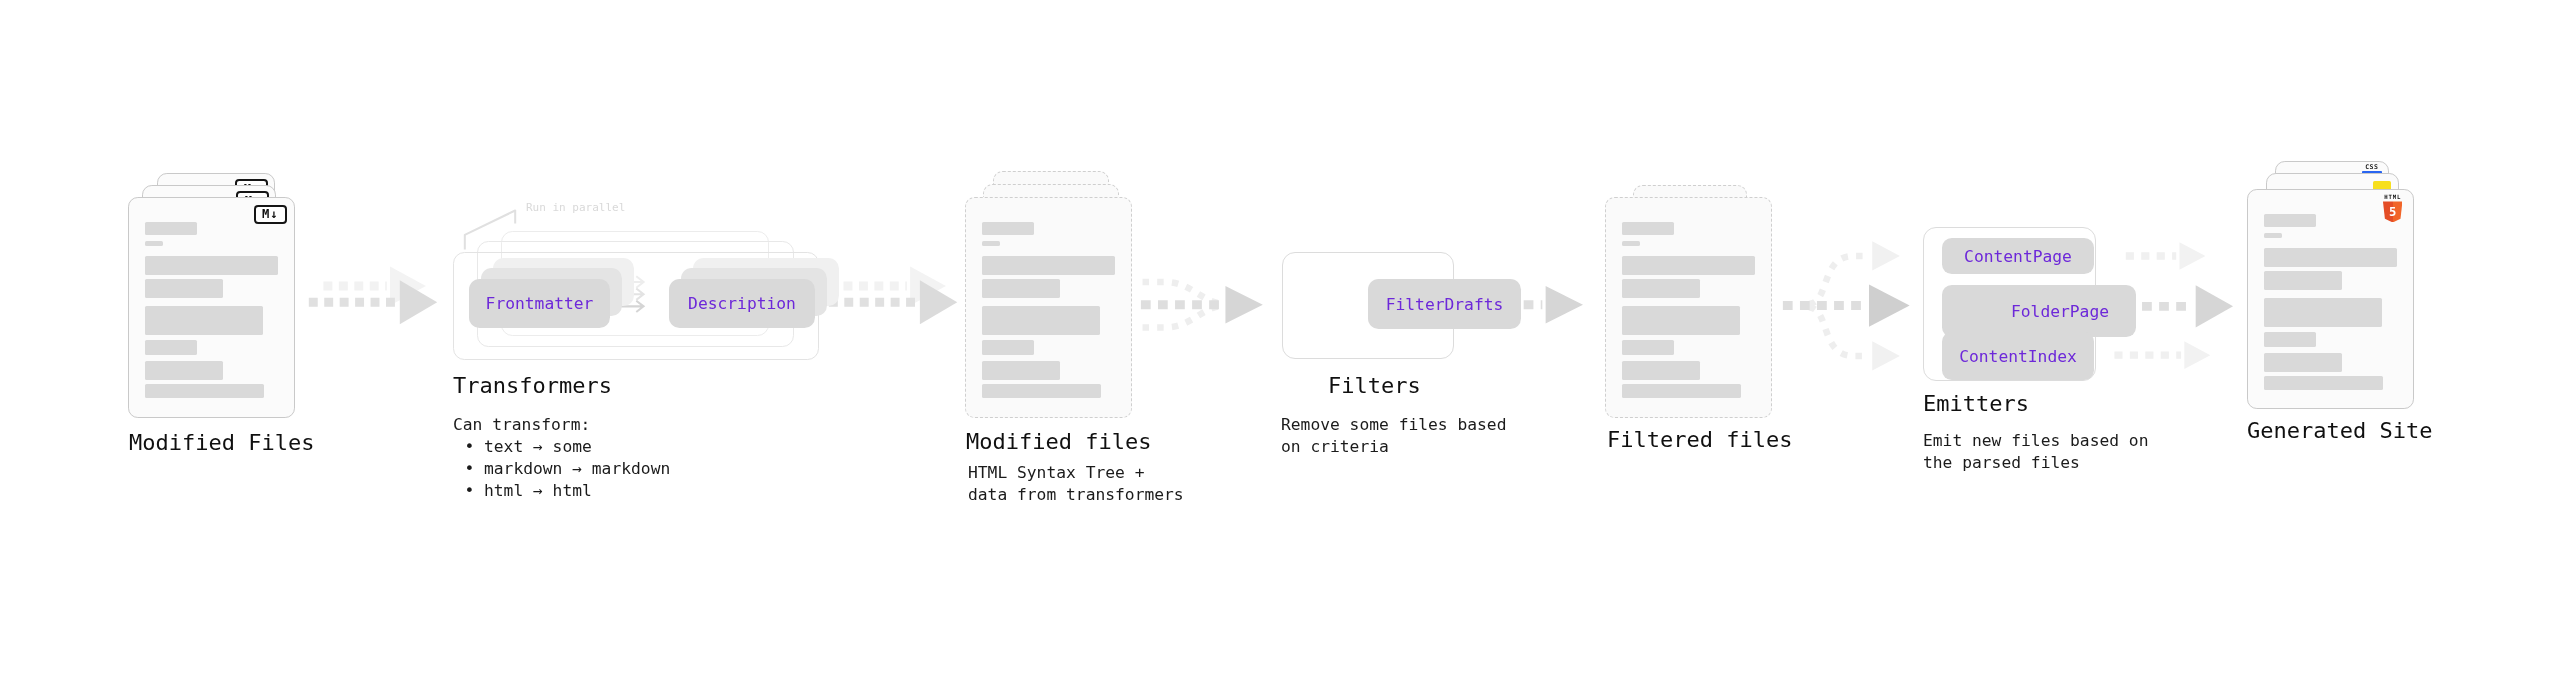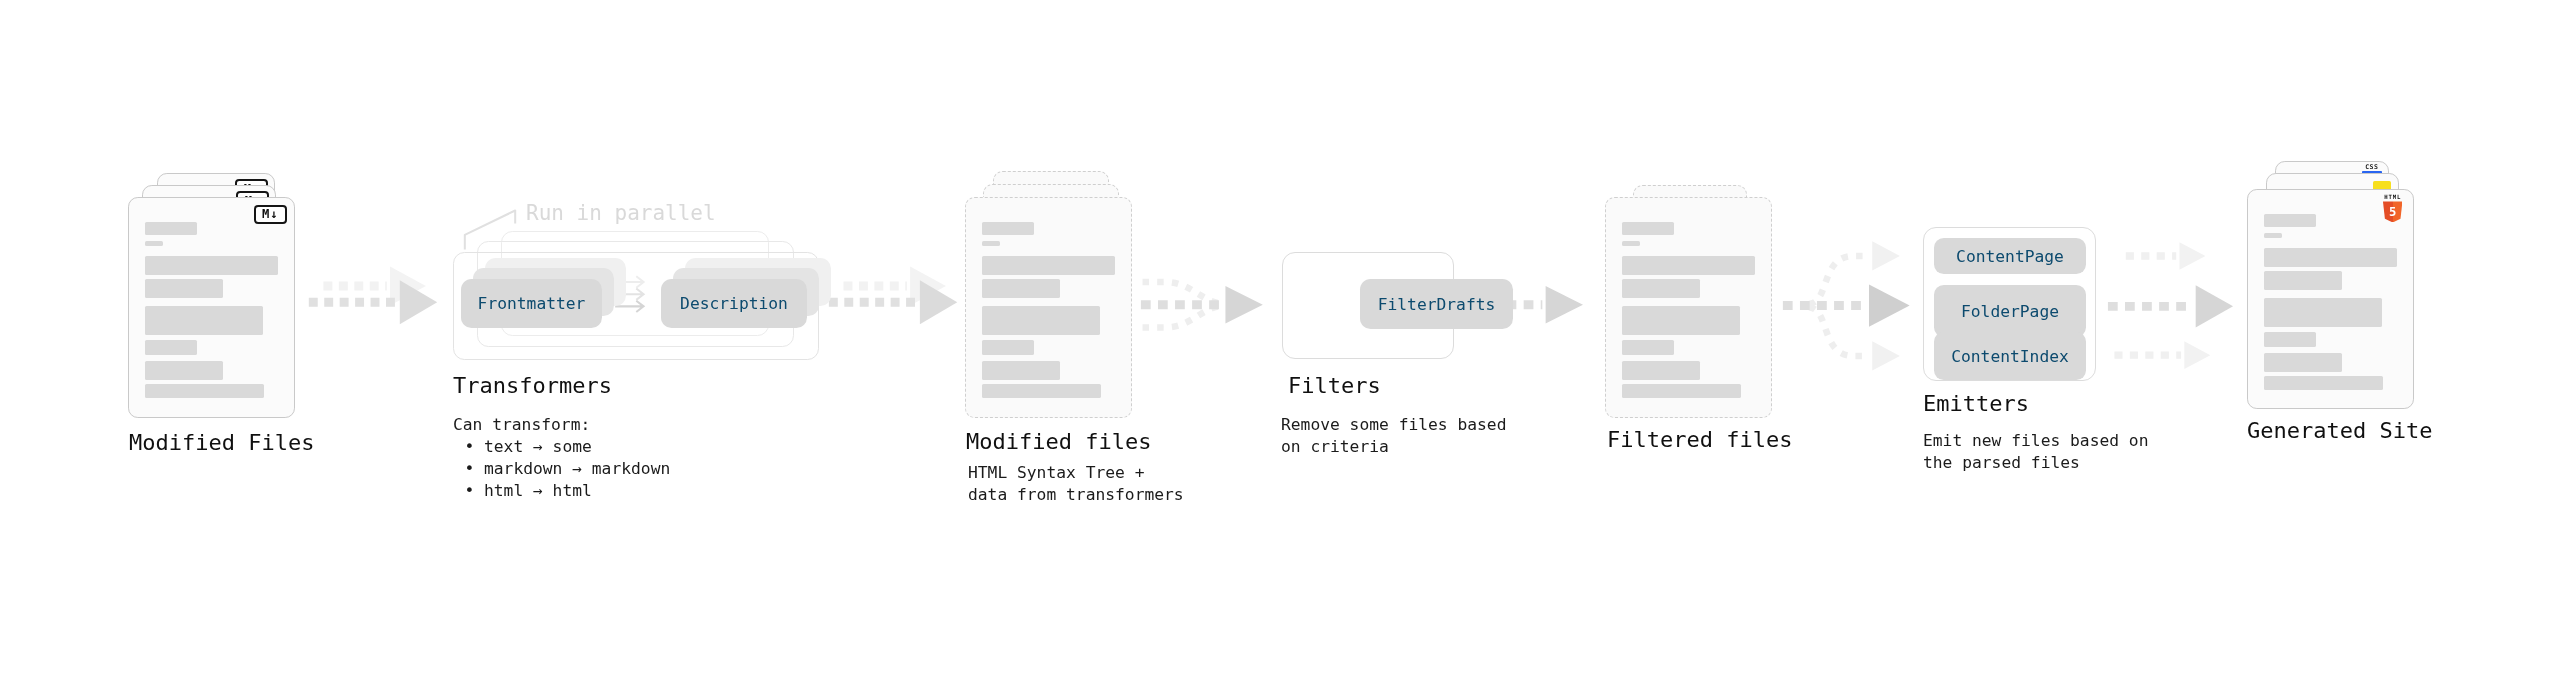--- a/index.html
+++ b/index.html
@@ -19,32 +19,32 @@
   .md-badge{position:absolute;top:6.5px;right:7.3px;width:33px;height:19.5px;border:2px solid #151515;border-radius:4.1px;
             background:#fff;display:flex;align-items:center;justify-content:center;
             font-weight:bold;font-size:12.2px;color:#111;letter-spacing:0.8px;box-sizing:border-box;}
   .sliver .md-badge{top:4.9px;right:5.7px;}
 
   
   .tf-box{position:absolute;border:1.6px solid #e3e3e3;border-radius:11.4px;background:transparent;box-sizing:border-box;}
 
   
   .pill{position:absolute;border-radius:10.6px;background:#d9d9d9;display:flex;align-items:center;justify-content:center;
-        font-size:16.3px;color:#0c4a6e;white-space:nowrap;z-index:4;}
+        font-size:16.3px;color:#6d28d9;white-space:nowrap;z-index:4;margin-left:8px;}
   .pill.g1{background:#e4e4e4;z-index:3;}
   .pill.g2{background:#f0f0f0;z-index:2;}
 
   
   .panel{position:absolute;border:1.6px solid #dcdcdc;border-radius:13px;background:#fff;box-sizing:border-box;}
 
   
   .stage-title{position:absolute;font-size:22px;font-weight:500;color:#101010;white-space:nowrap;line-height:1.1;}
   .desc{position:absolute;font-size:16.3px;line-height:22px;color:#1b1b1b;white-space:nowrap;}
   .desc .ind{padding-left:11.4px;}
-  .note{position:absolute;font-size:21px;color:#d9d9d9;white-space:nowrap;}
+  .note{position:absolute;font-size:11px;color:#d9d9d9;white-space:nowrap;}
 
   
   .css-badge{position:absolute;top:1.6px;right:6.5px;width:19.5px;text-align:center;}
   .css-badge .t{font-size:6.5px;font-weight:bold;line-height:6.5px;color:#1a1a1a;letter-spacing:0.4px;}
   .css-badge .u{height:3.3px;margin-top:0.8px;border-radius:0.8px;}
   .js-badge{position:absolute;top:6.5px;right:7.3px;width:18px;height:9.8px;border-radius:1.6px;}
   .h5-badge{position:absolute;top:4.1px;right:9.8px;width:21px;text-align:center;}
   .h5-badge .t{font-size:5.7px;font-weight:bold;letter-spacing:0.8px;line-height:6.5px;color:#111;}
   .h5-badge .shield{width:19.5px;height:21px;margin:0.8px auto 0;
        clip-path:polygon(0 0,100% 0,90% 83%,50% 100%,10% 83%);
@@ -179,21 +179,21 @@
   <div class="stage-title" style="left:966px;top:430px;">Modified files</div>
   <div class="desc" style="left:968px;top:462px;">
     <div>HTML Syntax Tree +</div>
     <div>data from transformers</div>
   </div>
 
   <div class="panel" style="left:1282px;top:252px;width:172px;height:107px;"></div>
   <div class="pill" style="left:1360px;top:279px;width:153px;height:50px;">
       <span>FilterDrafts</span>
     </div>
-  <div class="stage-title" style="left:1288px;top:374px;text-align:center;">Filters</div>
+  <div class="stage-title" style="left:1328px;top:374px;text-align:center;">Filters</div>
   <div class="desc" style="left:1281px;top:414px;">
     <div>Remove some files based</div>
     <div>on criteria</div>
   </div>
 
   <div class="doc dashed sliver z1" style="left:1633px;top:185px;width:114px;height:32.5px;"></div>
   <div class="doc dashed front" style="left:1605px;top:197px;">
     <div class="doc-bars">
         <div class="bar" style="top: 24.4px; width: 52px; height: 13px;"></div>
         <div class="bar" style="top: 43px; width: 18px; height: 4.9px;"></div>
@@ -204,21 +204,21 @@
         <div class="bar" style="top: 163px; width: 78px; height: 18.7px;"></div>
         <div class="bar" style="top: 186px; width: 119px; height: 14px;"></div>
       </div>
   </div>
   <div class="stage-title" style="left:1607px;top:428px;">Filtered files</div>
 
   <div class="panel" style="left:1923px;top:227px;width:173px;height:154px;"></div>
   <div class="pill" style="left:1934px;top:238px;width:152px;height:36px;border-radius:9.8px;">
       <span>ContentPage</span>
     </div>
-  <div class="pill" style="left:1934px;top:285px;width:152px;height:52px;border-radius:9.8px;">
+  <div class="pill" style="left:1934px;top:285px;width:152px;height:52px;border-radius:9.8px;padding-left:42px;">
       <span>FolderPage</span>
     </div>
   <div class="pill" style="left:1934px;top:332px;width:152px;height:48px;border-radius:9.8px;">
       <span>ContentIndex</span>
     </div>
   <div class="stage-title" style="left:1923px;top:392px;">Emitters</div>
   <div class="desc" style="left:1923px;top:430px;">
     <div>Emit new files based on</div>
     <div>the parsed files</div>
   </div>

